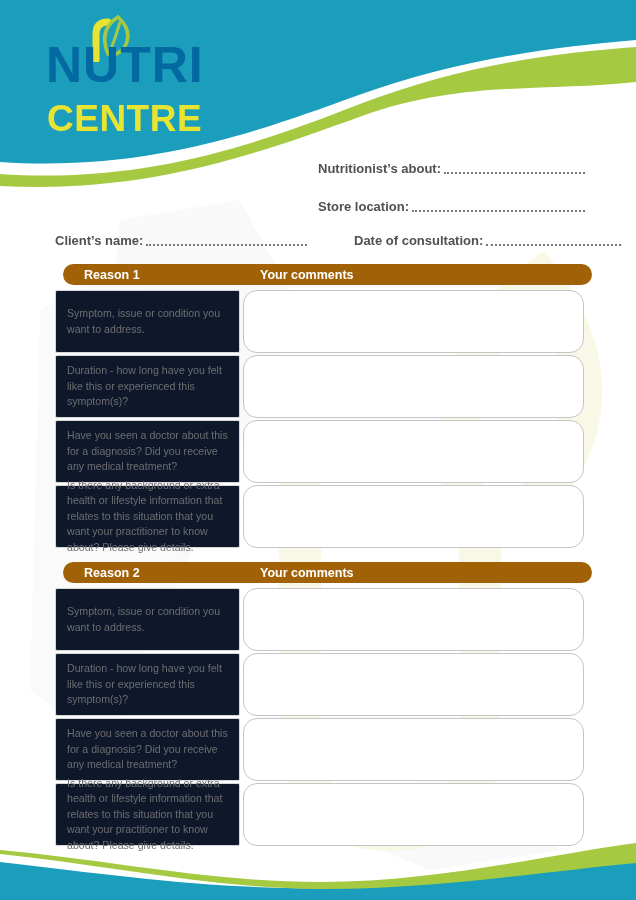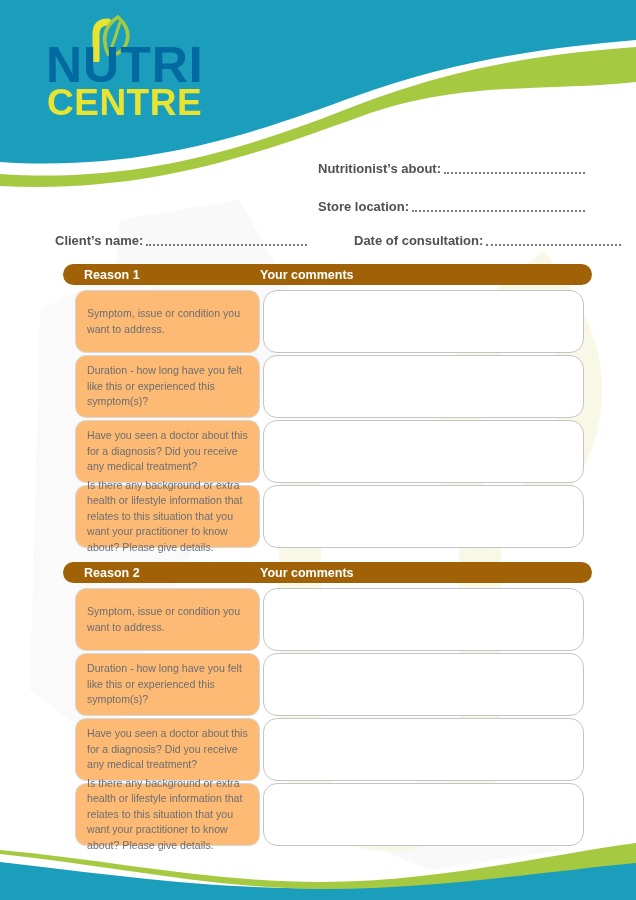--- a/index.html
+++ b/index.html
@@ -11,21 +11,21 @@
   svg{display:block}
   .abs{position:absolute}
 
   
   .header-art{left:0;top:0;width:636px;height:210px;}
   .footer-art{left:0;bottom:0;width:636px;height:62px;}
   .watermark{left:0;top:190px;width:636px;height:680px;pointer-events:none;}
 
   
   .logo-line1{left:46px;top:40px;font-size:50px;font-weight:600;letter-spacing:1px;color:#0369a1;line-height:1;}
-  .logo-line2{left:47px;top:84px;font-size:37px;font-weight:600;letter-spacing:.5px;color:#e9e431;line-height:1;}
+  .logo-line2{left:47px;top:100px;font-size:37px;font-weight:600;letter-spacing:.5px;color:#e9e431;line-height:1;}
   .logo-tagline{left:108px;top:126px;font-size:17px;font-style:italic;font-weight:bold;
     font-family:"DejaVu Serif",serif;color:#ffffff;}
   .leaf-badge{left:86px;top:12px;width:48px;height:50px;}
 
   
   .page-title{right:48px;top:112px;font-size:23px;letter-spacing:2px;color:#55565a;font-weight:400;}
 
   
   .field-row{display:flex;align-items:flex-end;}
   .field-label{font-size:13px;font-weight:bold;color:#4f5052;white-space:nowrap;}
@@ -40,23 +40,23 @@
     left:55px;width:529px;height:21px;border-radius:11px;background:#a16207;
     color:#fff;font-size:12.5px;font-weight:bold;display:flex;align-items:center;margin-left:8px;
   }
   .bar-reason{margin-left:21px;}
   .bar-comments{position:absolute;left:197px;}
   .s1-bar{top:264px;} .s2-bar{top:562px;}
   .rows{left:55px;width:529px;display:flex;flex-direction:column;gap:2px;}
   .s1-rows{top:290px;} .s2-rows{top:588px;}
   .row{display:flex;gap:3px;height:63px;}
   .qcell{
-    width:161px;flex:none;background:#fdba74;border:1px solid #d7d7d8;border-radius:11px;
+    width:161px;flex:none;background:#0f172a;border:1px solid #d7d7d8;border-radius:2px;
     padding:6px 11px;display:flex;align-items:center;
-    font-size:10.6px;line-height:1.45;color:#6d6e71;margin-left:20px;
+    font-size:10.6px;line-height:1.45;color:#6d6e71;
   }
   .ccell{flex:1;background:#ffffff;border:1px solid #c5c5c8;border-radius:14px;}
 </style>
 </head>
 <body>
 
 <div class="page">
 
   <svg class="abs watermark" viewBox="0 0 636 680">
     <g opacity="0.5">

